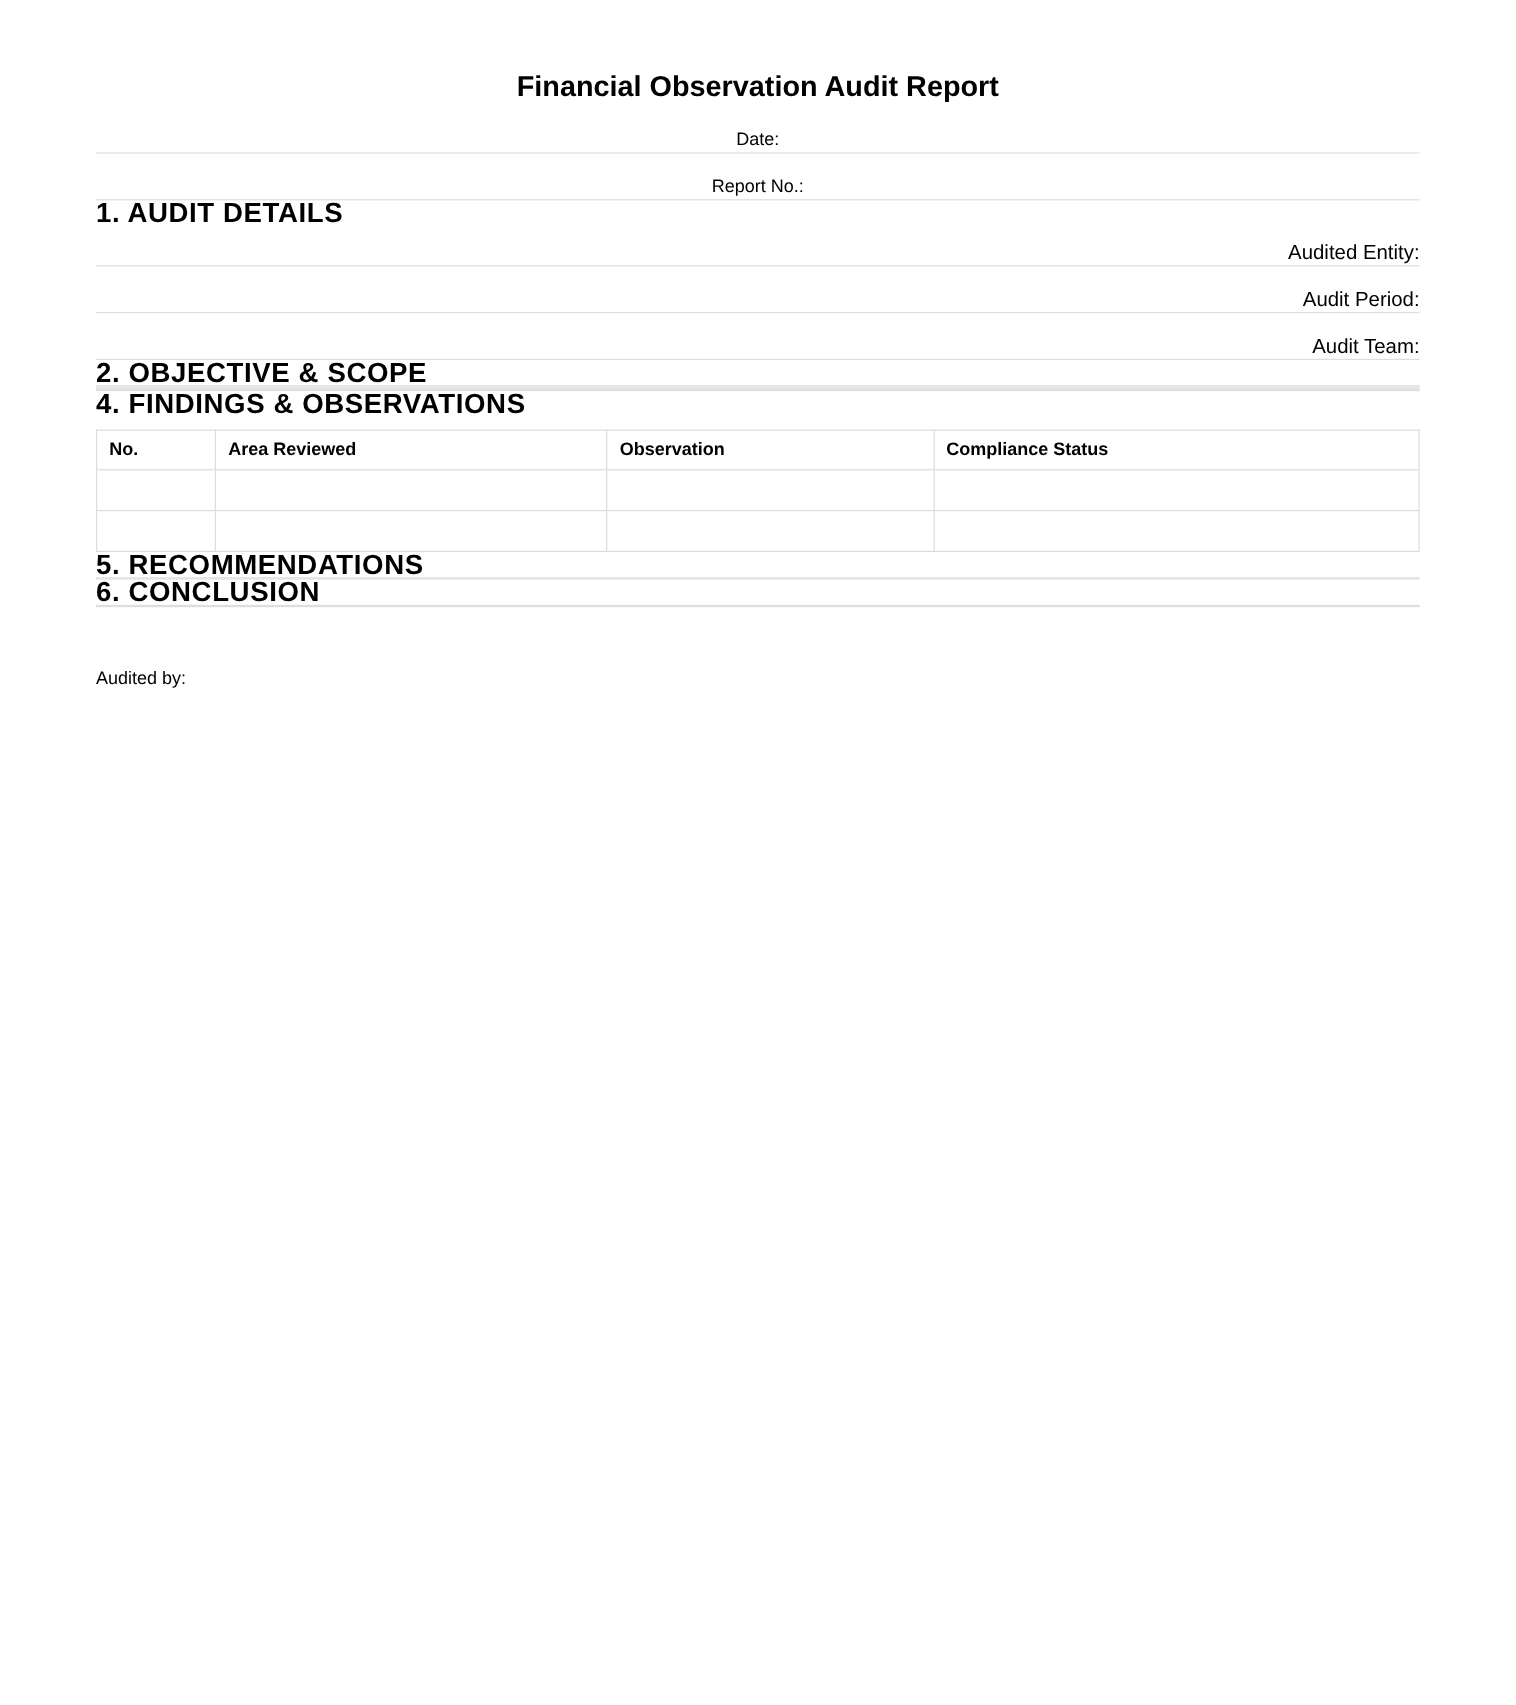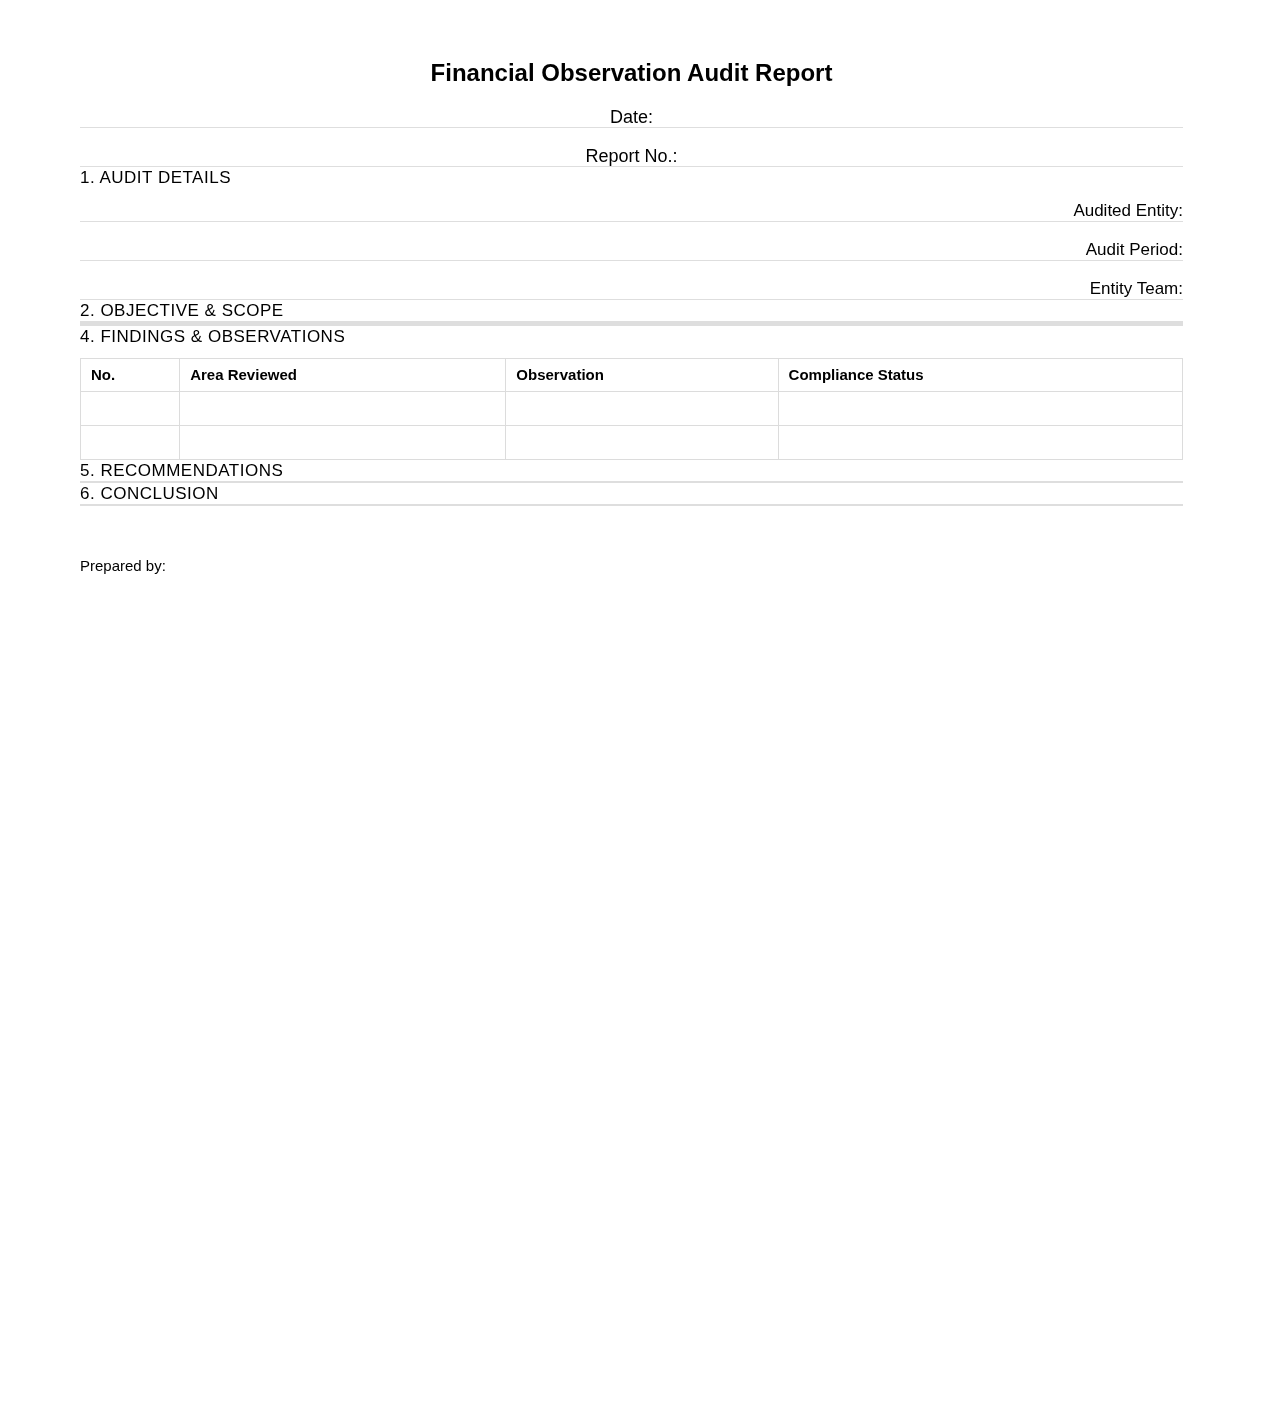--- a/index.html
+++ b/index.html
@@ -21,28 +21,28 @@
   }
   h1.doc-title {
     margin: 0;
     font-size: 24px;
     line-height: 29px;
     font-weight: 700;
     text-align: center;
   }
   .center-line {
     text-align: center;
-    font-size: 18px;
+    font-size: 15px;
     line-height: 20px;
   }
   h2.sec-heading {
     margin: 0;
-    font-size: 17px;
+    font-size: 23px;
     line-height: 21px;
-    font-weight: 400;
+    font-weight: 700;
     letter-spacing: 0.5px;
   }
   .field-label {
     font-size: 17px;
     line-height: 20px;
     text-align: right;
   }
   hr.rule {
     border: none;
     border-top: 1px solid var(--rule);
@@ -96,21 +96,21 @@
   <hr class="rule mt-28">
 
   <div class="center-line mt-18">Report No.:</div>
   <hr class="rule mt-28">
 
   <h2 class="sec-heading mt-48">1. AUDIT DETAILS</h2>
   <div class="field-label mt-13">Audited Entity:</div>
   <hr class="rule mt-26">
   <div class="field-label mt-18">Audit Period:</div>
   <hr class="rule mt-28">
-  <div class="field-label mt-18">Entity Team:</div>
+  <div class="field-label mt-18">Audit Team:</div>
   <hr class="rule mt-28">
 
   <h2 class="sec-heading mt-34">2. OBJECTIVE &amp; SCOPE</h2>
   <hr class="rule mt-36">
   <hr class="rule mt-42">
   <hr class="rule mt-42">
 
   <hr class="rule mt-30">
   <hr class="rule mt-42">
 
@@ -142,16 +142,16 @@
 
   <h2 class="sec-heading mt-32">5. RECOMMENDATIONS</h2>
   <hr class="rule mt-36">
   <hr class="rule mt-42">
 
   <h2 class="sec-heading mt-32">6. CONCLUSION</h2>
   <hr class="rule mt-34">
   <hr class="rule mt-42">
 
   <div class="signatures mt-50">
-    <div class="sig-right">Prepared by:</div>
+    <div class="sig-right">Audited by:</div>
   </div>
 
 </div>
 
 </body></html>

